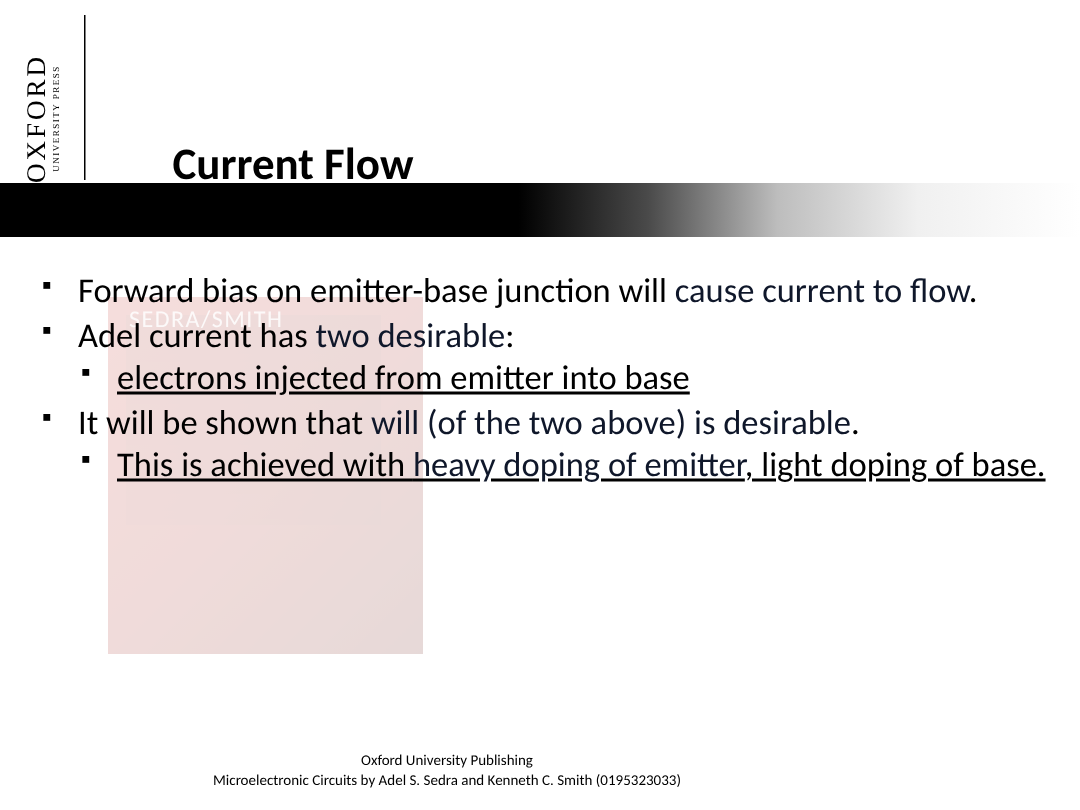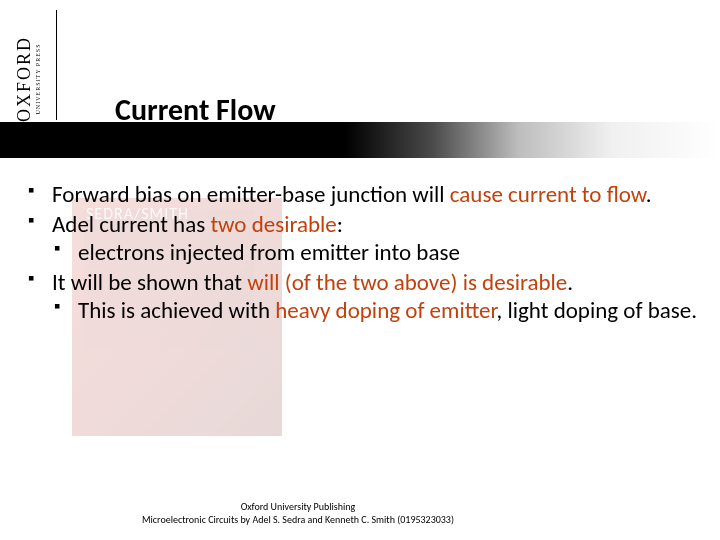--- a/index.html
+++ b/index.html
@@ -109,34 +109,35 @@
   .lvl1 > li::before {
     content: "▪";
     position: absolute;
     left: 2px;
     top: 0;
     font-size: 18px;
     color: #000;
   }
   .lvl2 {
     margin-top: 0;
+    text-decoration: underline;
   }
   .lvl2 > li {
     padding-left: 26px;
     position: relative;
   }
   .lvl2 > li::before {
     content: "▪";
     position: absolute;
     left: 2px;
     top: 0;
     font-size: 18px;
     color: #000;
   }
-  .hl { color: #c2410c; }
+  .hl { color: #0f172a; }
   .footer {
     position: absolute;
     bottom: 14px;
     left: 0;
     width: 596px;
     text-align: center;
     font-size: 10px;
     line-height: 1.25;
     color: #000;
   }

